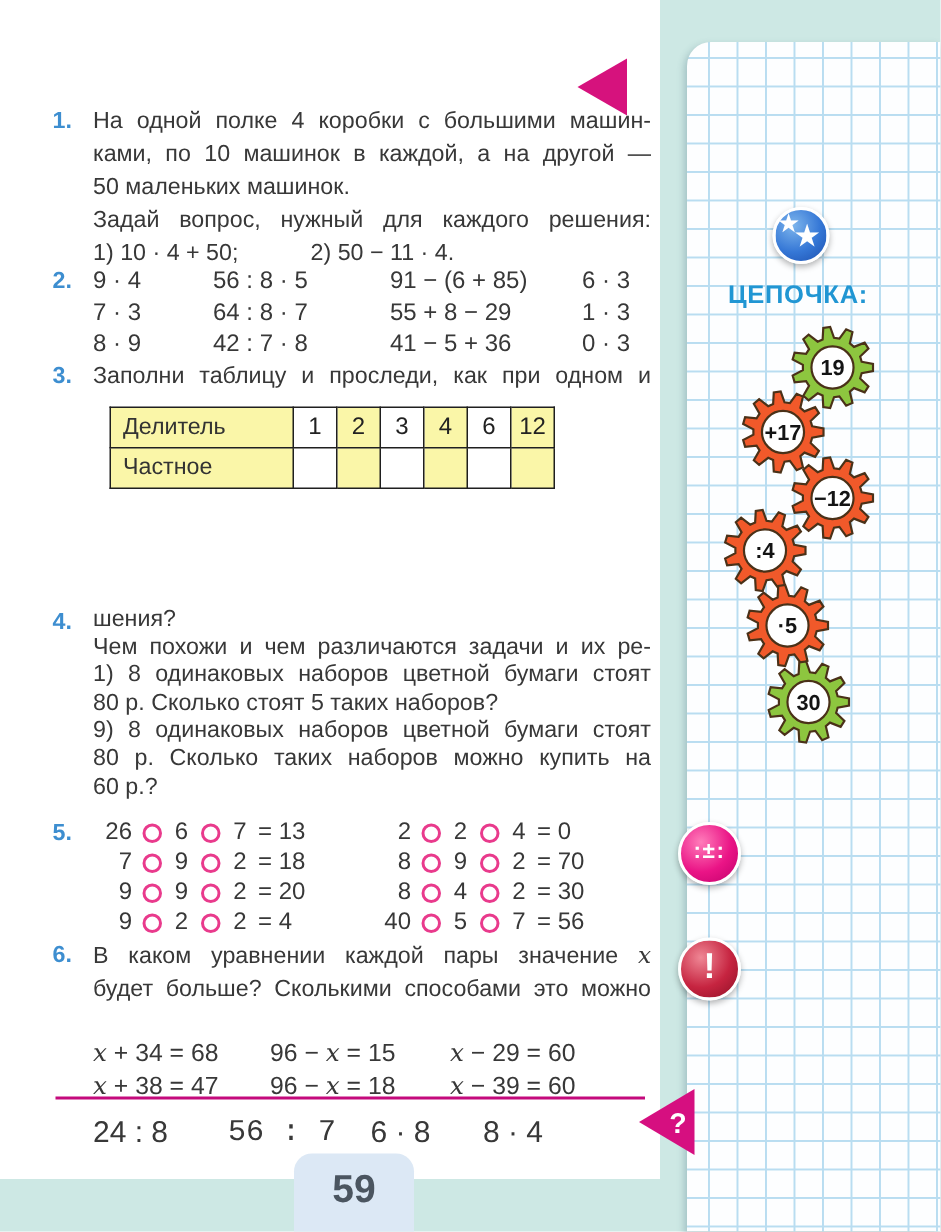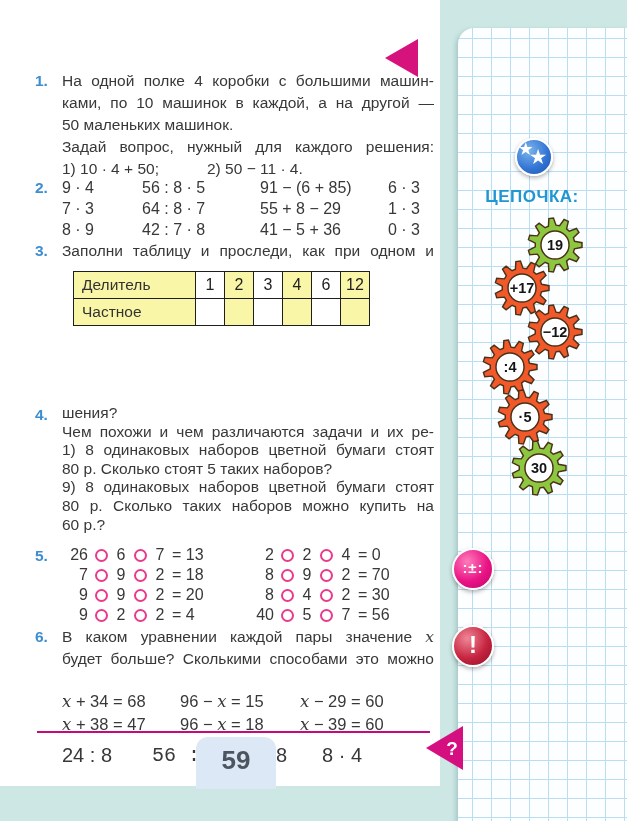--- a/index.html
+++ b/index.html
@@ -45,21 +45,21 @@
   .eqrow{display:flex;font-size:16.5px;line-height:22px;margin-left:27px;}
   .eqrow .c1{width:118px;}
   .eqrow .c2{width:120px;}
   .var{font-family:"DejaVu Serif",serif;font-style:italic;}
   
   .divider{position:absolute;left:37px;top:731px;width:393px;height:2px;background:#c40a7c;}
   .footrow{position:absolute;left:62px;top:744px;display:flex;font-size:20px;}
   .footrow span{display:inline-block;}
   .f1{width:90px;} .f2{width:95px;font-family:Liberation Mono, monospace;} .f3{width:75px;}
   
-  .pagetab{position:absolute;left:196px;top:737px;width:80px;height:52px;background:#dce8f5;
+  .pagetab{position:absolute;left:196px;top:769px;width:80px;height:52px;background:#dce8f5;
     border-radius:12px 12px 0 0;text-align:center;line-height:46px;
     font-size:26px;font-weight:bold;color:#4b5560;z-index:3;}
   
   .grid-panel{position:absolute;left:458px;top:28px;width:169px;height:793px;
     background-color:#fdfeff;
     background-image:linear-gradient(to right,#b9ddf1 1px,transparent 1px),
                      linear-gradient(to bottom,#b9ddf1 1px,transparent 1px);
     background-size:19px 19px;background-position:14px 10px;
     border-radius:16px 0 0 0;box-shadow:-2px 2px 5px rgba(70,110,125,.3);z-index:0;}
   .chain-title{position:absolute;left:452px;top:187px;width:160px;text-align:center;

